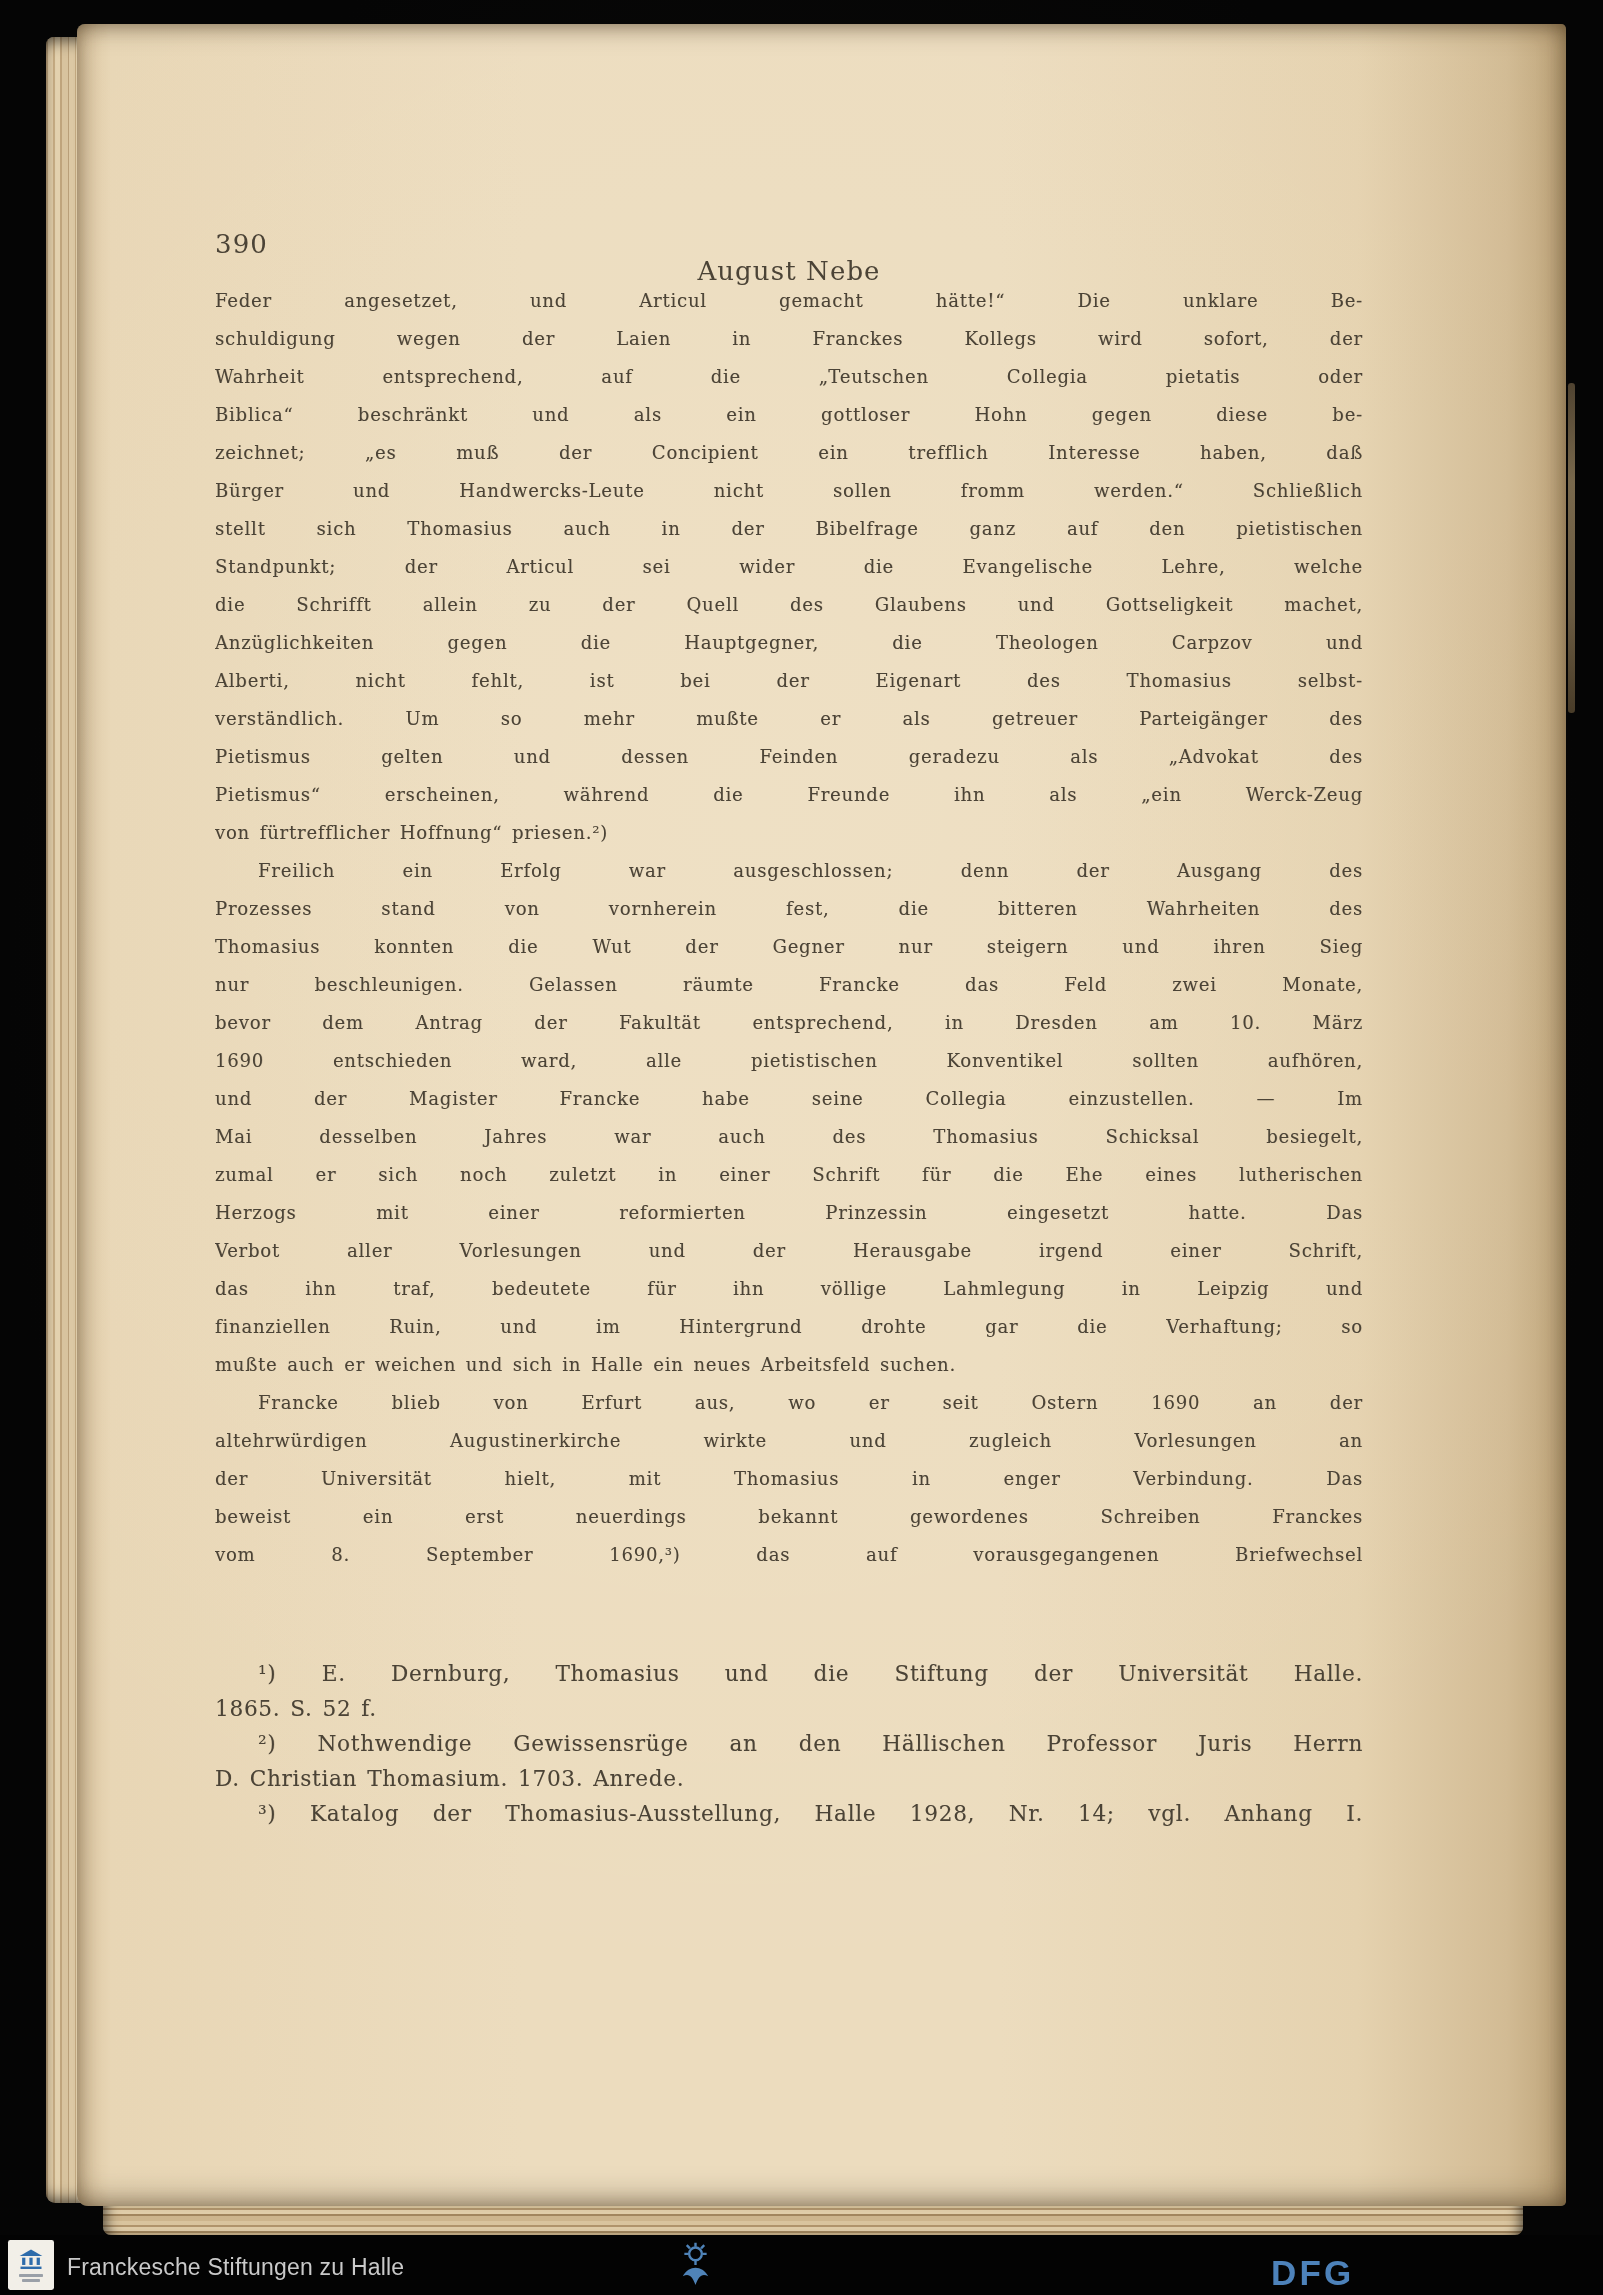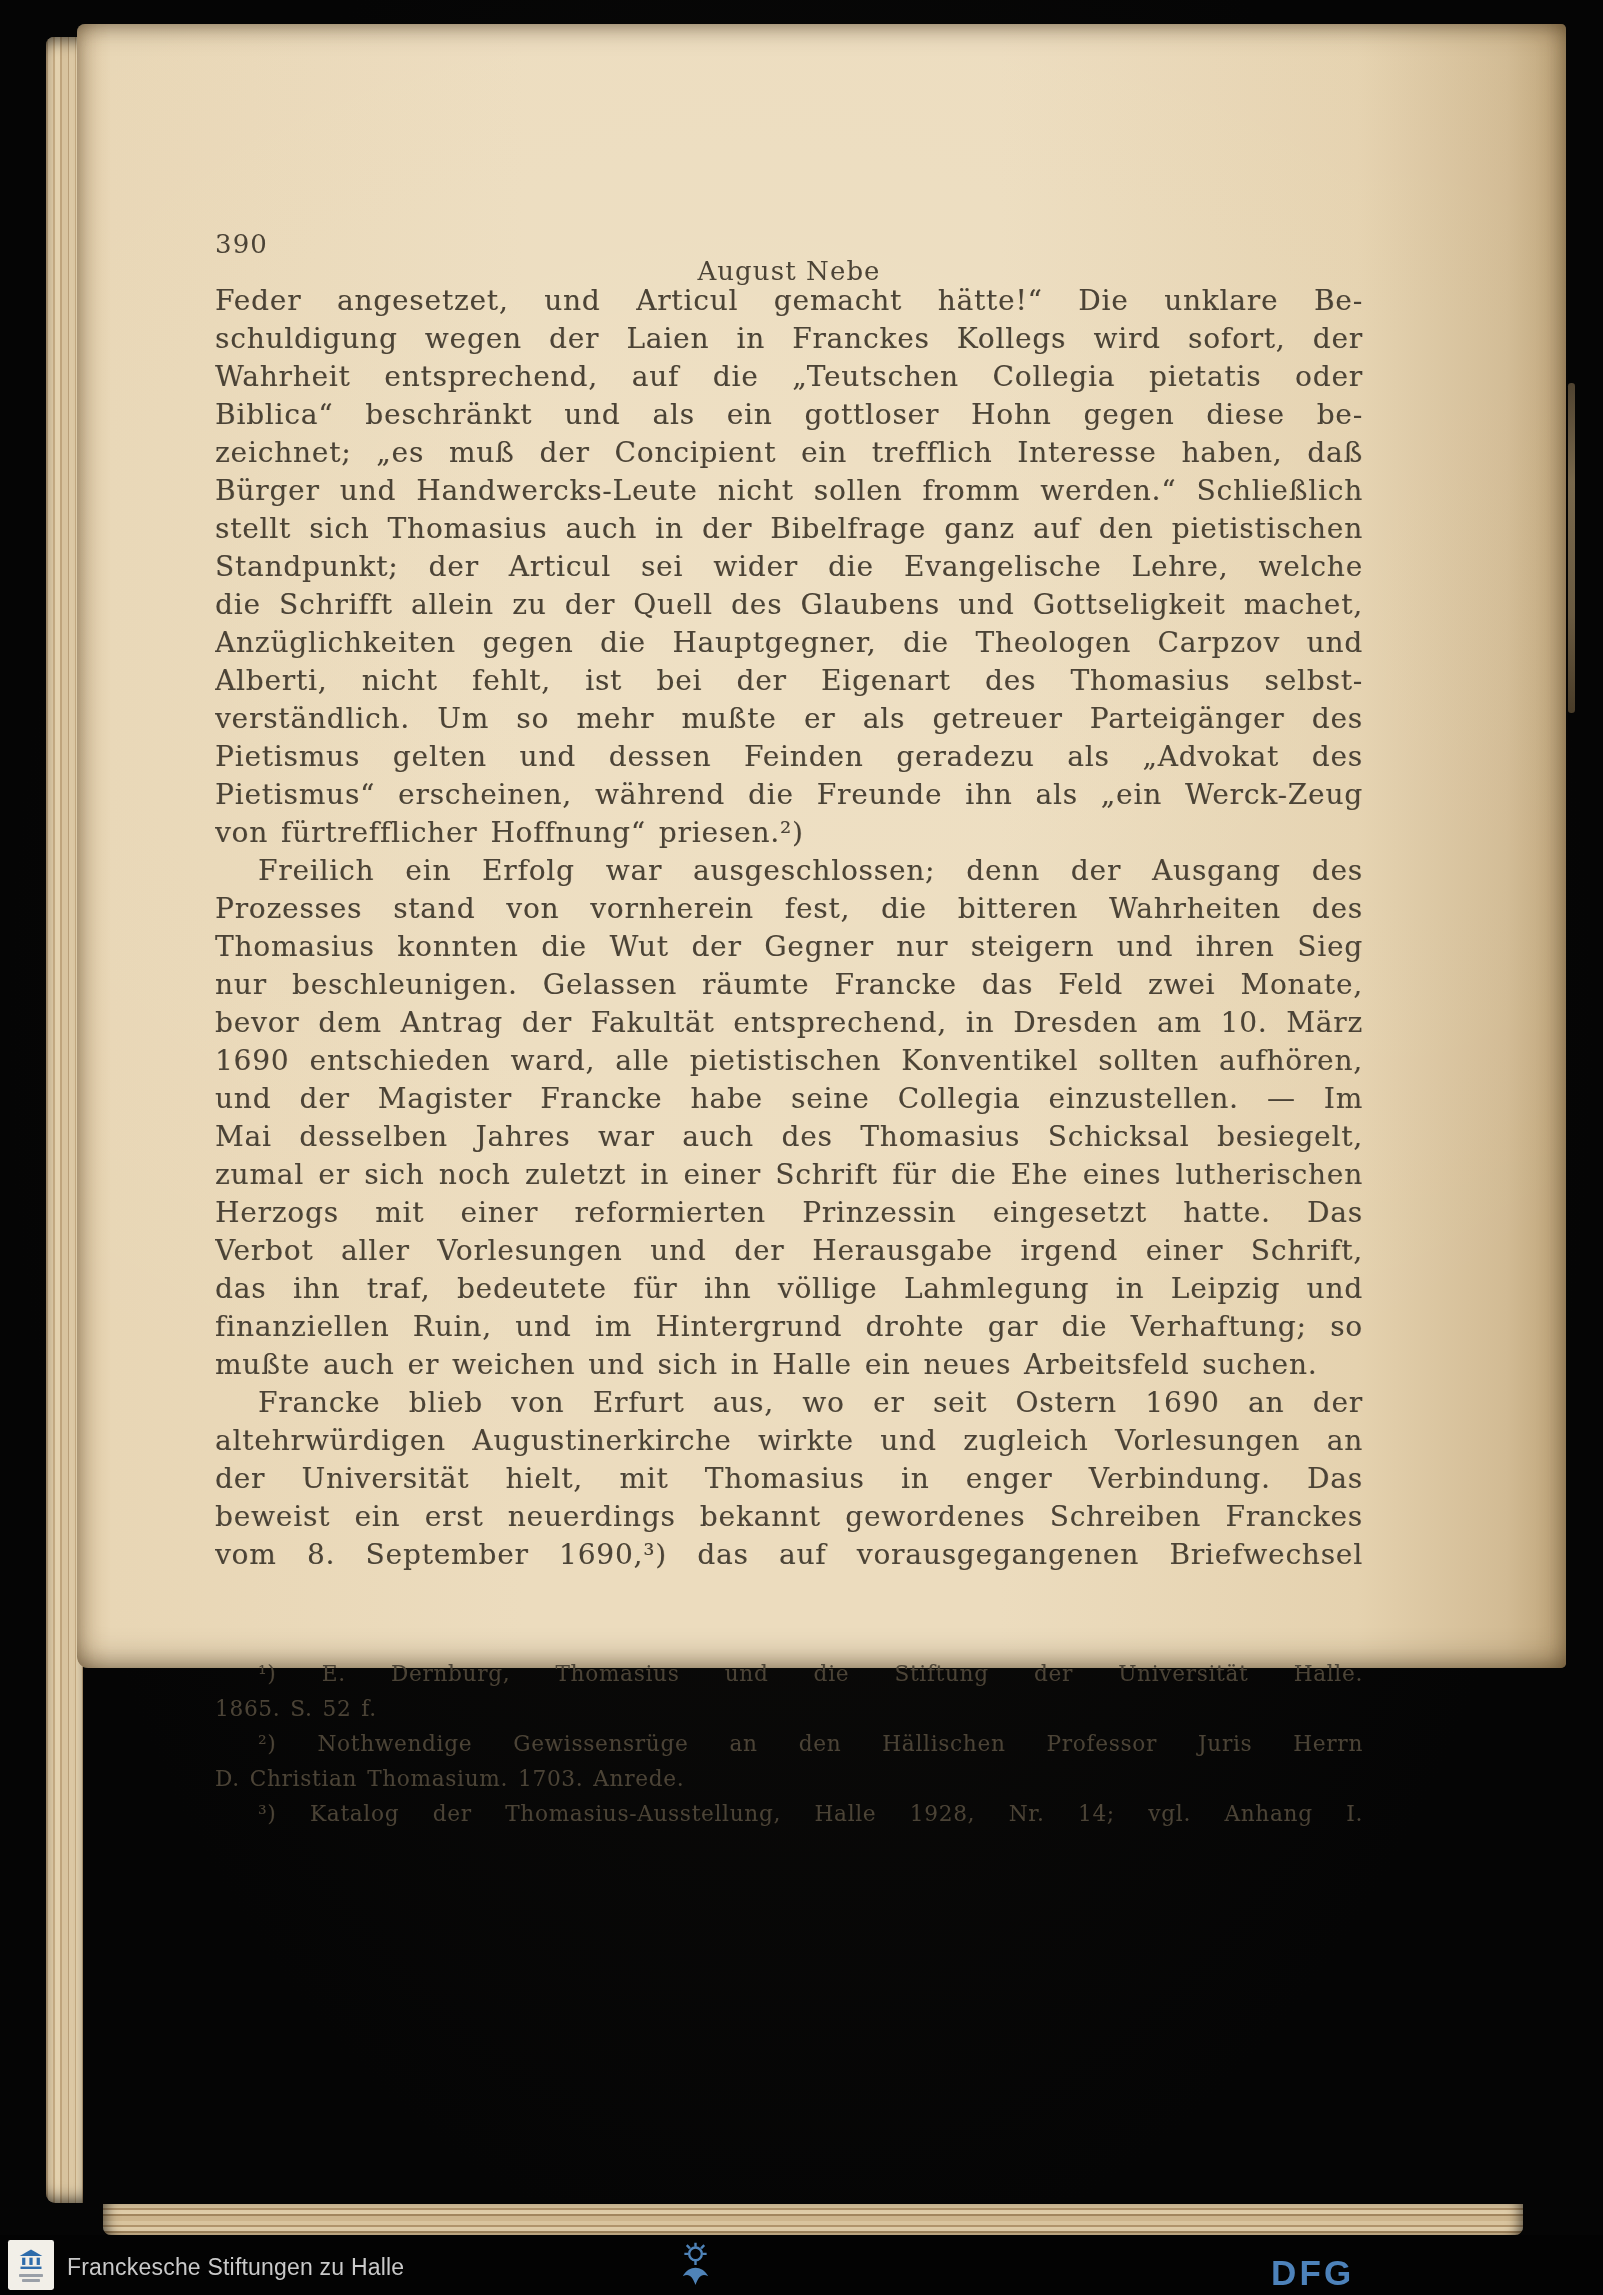--- a/index.html
+++ b/index.html
@@ -47,21 +47,21 @@
     width: 7.2px; height: 330px;
     border-radius: 3.2px;
     background: linear-gradient(180deg, #5d4e38, #8d7a59 30%, #7c6a4c 70%, #55462f);
     opacity: 0.85;
   }
 
   
   .page {
     position: absolute;
     left: 77px; top: 24px;
-    width: 1489px; height: 1644px;
+    width: 1489px; height: 2182px;
     border-radius: 8px 4.8px 4.8px 11.2px;
     background:
       radial-gradient(ellipse 120% 90% at 45% 36%, rgba(255,252,240,0.12), rgba(0,0,0,0) 62%),
       linear-gradient(90deg, #d9c39e 0px, #e8d6b5 34px, #ecdcbe 30%, #ecdcbe 62%, #e5d2af 86%, #d2bb94 96%, #bda378 100%),
       #e9d8b8;
     box-shadow:
       inset 0 16px 27px -16px rgba(62,44,20,0.55),
       inset 0 -21px 30.5px -17.6px rgba(62,44,20,0.5),
       inset -11.2px 0 24px -8px rgba(62,44,20,0.38),
       inset 13px 0 21px -11.2px rgba(62,44,20,0.30);
@@ -76,21 +76,21 @@
     color: #4b4336;
     letter-spacing: 1.1px;
   }
   .pagenum { position: absolute; left: 0; top: 0; }
   .head-title { position: absolute; left: 0; top: 0; width: 100%; text-align: center; margin-top: 27px; }
 
   .body-text {
     position: absolute;
     left: 138px; top: 258px;
     width: 1148px;
-    font-size: 28px;
+    font-size: 18px;
     color: #4b4336;
     letter-spacing: 0.8px;
     word-spacing: 3.2px;
     text-shadow: 0.4px 0.4px 0 rgba(72,62,46,0.28);
   }
   .line {
     height: 38px;
     line-height: 38px;
     overflow: hidden;
     text-align: justify;

